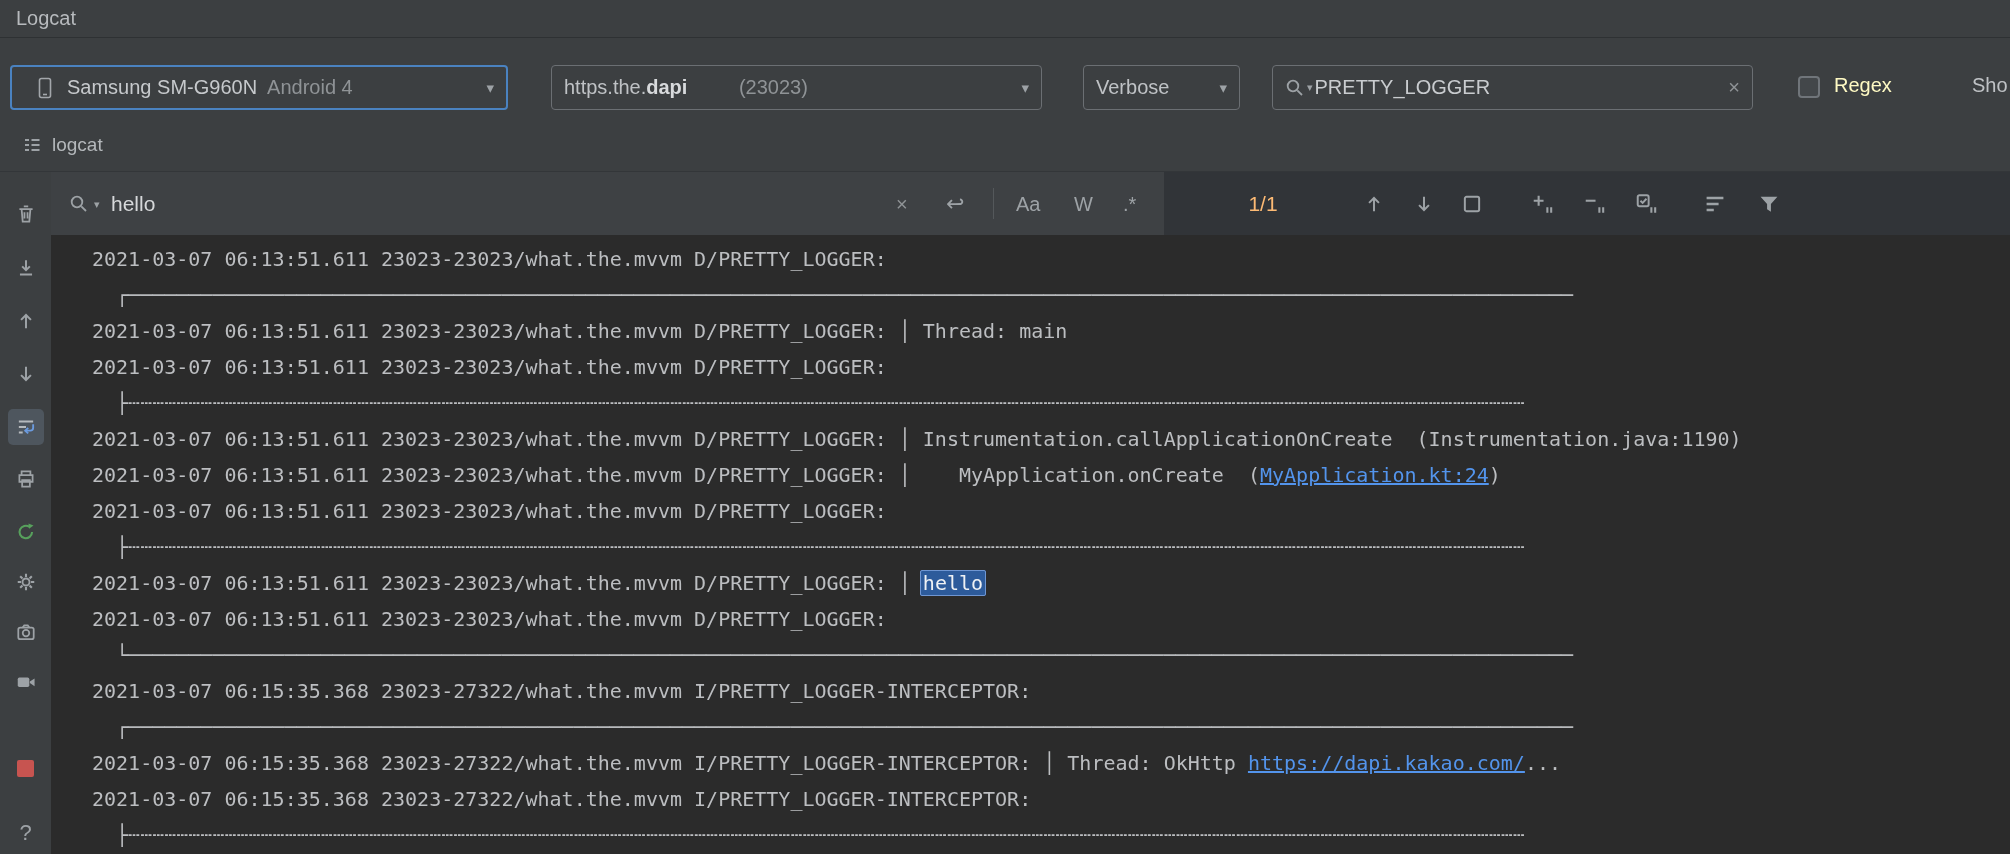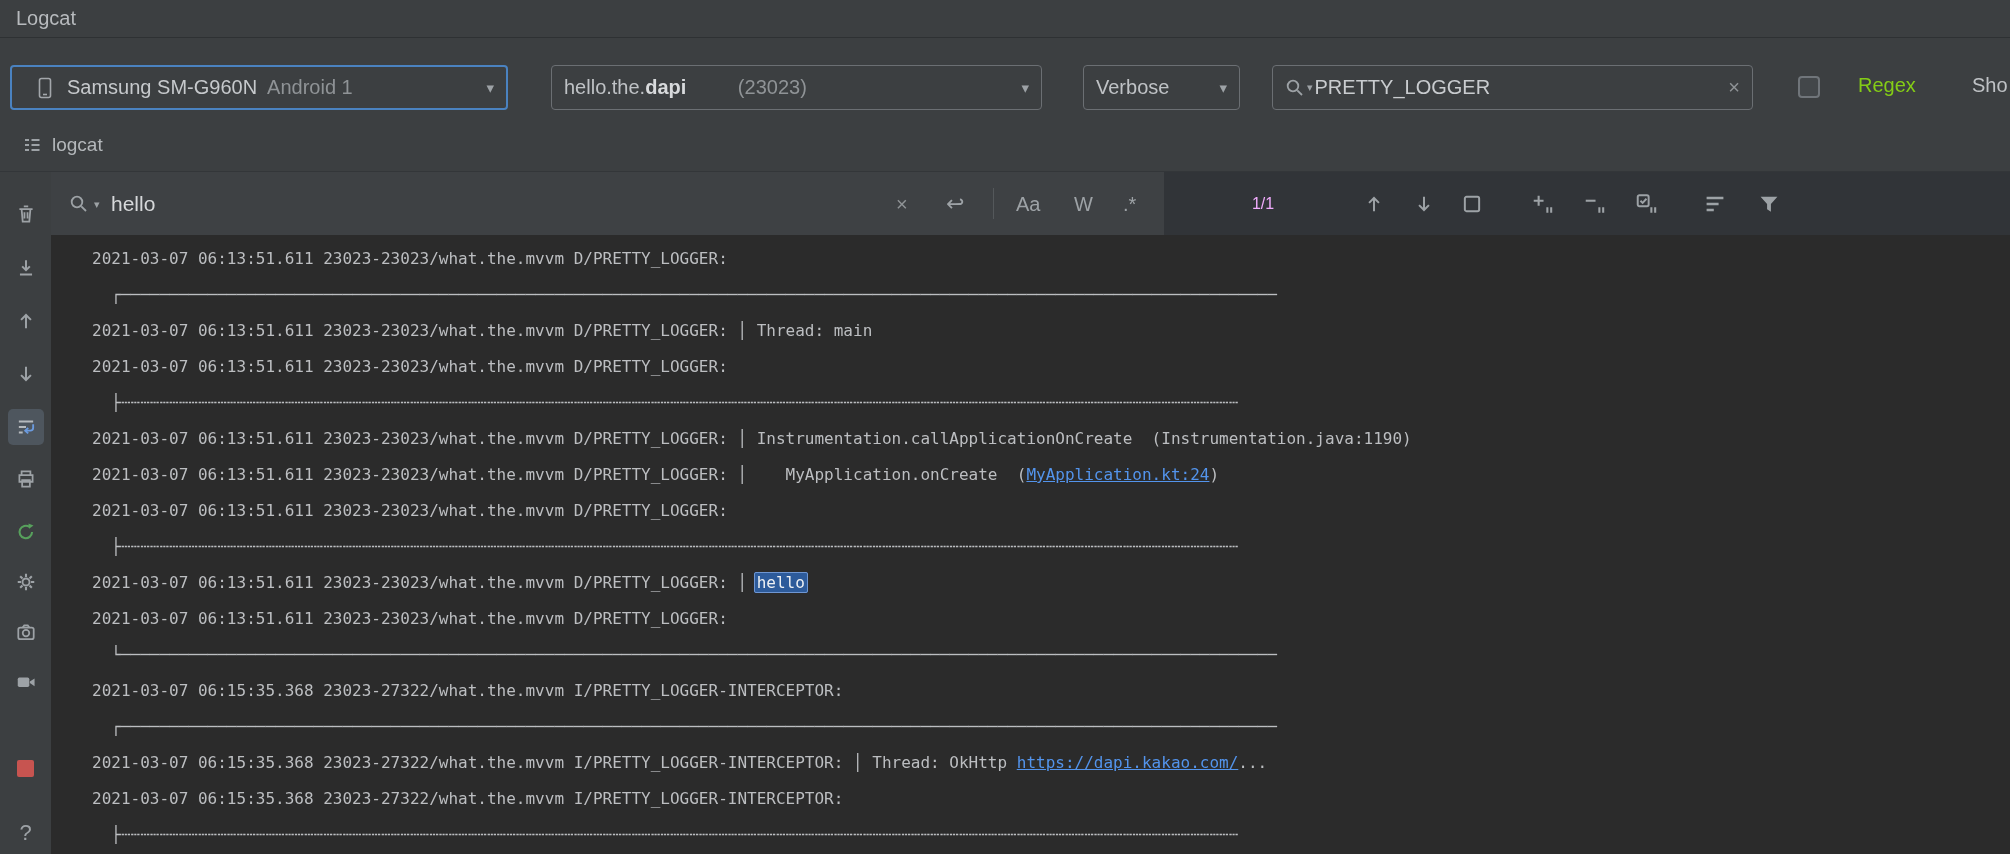--- a/index.html
+++ b/index.html
@@ -24,46 +24,46 @@
   #loglevel{left:1083px;width:157px;}
   .dim{color:#8f9396;}
   .bold{font-weight:bold;color:#d8dadc;}
   .searchbox{position:absolute;left:1272px;top:27px;width:481px;height:45px;box-sizing:border-box;
     border:1px solid #6b6f73;border-radius:4px;display:flex;align-items:center;padding:0 12px;background:#3c3f41;}
   .searchbox .q{font-size:20px;color:#c9cccf;margin-left:2px;}
   .searchbox .x{margin-left:auto;color:#8f9396;font-size:20px;}
   .tinychev{color:#9da2a6;font-size:11px;margin-left:2px;}
   .checkbox{position:absolute;left:1798px;top:38px;width:22px;height:22px;box-sizing:border-box;
     border:2px solid #70757a;border-radius:4px;background:#43474a;}
-  .cblabel{position:absolute;left:1834px;top:36px;font-size:20px;color:#84cc16;margin-left:24px;}
+  .cblabel{position:absolute;left:1834px;top:36px;font-size:20px;color:#fef9c3;}
   .clipped{position:absolute;left:1972px;top:36px;font-size:20px;color:#bfc2c5;white-space:nowrap;}
   
   .tabstrip{position:absolute;left:0;top:119px;right:0;height:53px;background:#3c3f41;border-bottom:1px solid #333639;
     display:flex;align-items:center;padding-left:22px;box-sizing:border-box;gap:10px;}
   .tabstrip .lbl{font-size:19px;color:#b4b8bb;}
   
   .leftbar{position:absolute;left:0;top:172px;width:51px;bottom:0;background:#3c3f41;border-right:1px solid #323537;}
   .lb-btn{position:absolute;left:50%;transform:translate(-50%,-50%);width:36px;height:36px;
     display:flex;align-items:center;justify-content:center;border-radius:5px;}
   .lb-btn.selected{background:#4e565e;}
   .stopsq{width:17px;height:17px;background:#c75450;border-radius:2px;}
   .help{font-size:22px;color:#9da2a6;}
   
   .findbar{position:absolute;left:51px;top:172px;right:0;height:63px;background:#3e4144;border-bottom:1px solid #26282a;}
   .findbar .rightzone{position:absolute;left:1113px;top:0;right:0;bottom:0;background:#313438;}
   .fb{position:absolute;top:50%;transform:translateY(-50%);}
   .fb-text{font-size:20px;color:#9da2a6;}
   .fb-query{font-size:21px;color:#d6d8da;}
   .fb-x{font-size:20px;color:#8f9396;}
-  .fb-count{font-size:16px;color:#f0abfc;}
+  .fb-count{font-size:21px;color:#fdba74;}
   .vsep{position:absolute;top:16px;width:1px;height:31px;background:#54585b;}
   
   .logarea{position:absolute;left:51px;top:235px;right:0;bottom:0;background:#2b2b2b;
     padding:6px 0 0 41px;box-sizing:border-box;overflow:hidden;
-    font-family:"DejaVu Sans Mono",monospace;font-size:16px;color:#bcbec1;}
+    font-family:"DejaVu Sans Mono",monospace;font-size:20px;color:#bcbec1;}
   .log-line{white-space:pre;height:36px;line-height:36px;}
   .log-line .link{color:#5394ec;text-decoration:underline;cursor:pointer;}
   .log-line .hl{background:#2d5b9b;border:1px solid #6f96d2;color:#eef1f4;border-radius:2px;padding:0 2px;margin:0 -3px;}
   svg{display:block;}
 </style>
 </head>
 <body>
 
 <div class="titlebar">
   <span class="t">Logcat</span>
@@ -72,26 +72,26 @@
 <div class="toolbar">
 
   <div class="combo focused" id="device">
     <span style="margin-right:12px;">
       <svg width="20" height="22" viewBox="0 0 20 22">
           <rect x="4.5" y="1.5" width="11" height="19" rx="2" fill="none" stroke="#a3a7ab" stroke-width="1.6"></rect>
           <line x1="8" y1="17.5" x2="12" y2="17.5" stroke="#a3a7ab" stroke-width="1.6"></line>
         </svg>
     </span>
     <span style="color:#c6c9cc;">Samsung SM-G960N</span>
-    <span class="dim" style="margin-left:10px;">Android 1</span>
+    <span class="dim" style="margin-left:10px;">Android 4</span>
     <span class="chev">▾</span>
   </div>
 
   <div class="combo" id="process">
-    <span>hello.the.</span>
+    <span>https.the.</span>
       <span class="bold">dapi</span>
       <span class="dim" style="white-space:pre;margin-left:46px;"> (23023)</span>
     <span class="chev">▾</span>
   </div>
 
   <div class="combo" id="loglevel">
     <span>Verbose</span>
     <span class="chev">▾</span>
   </div>
 

